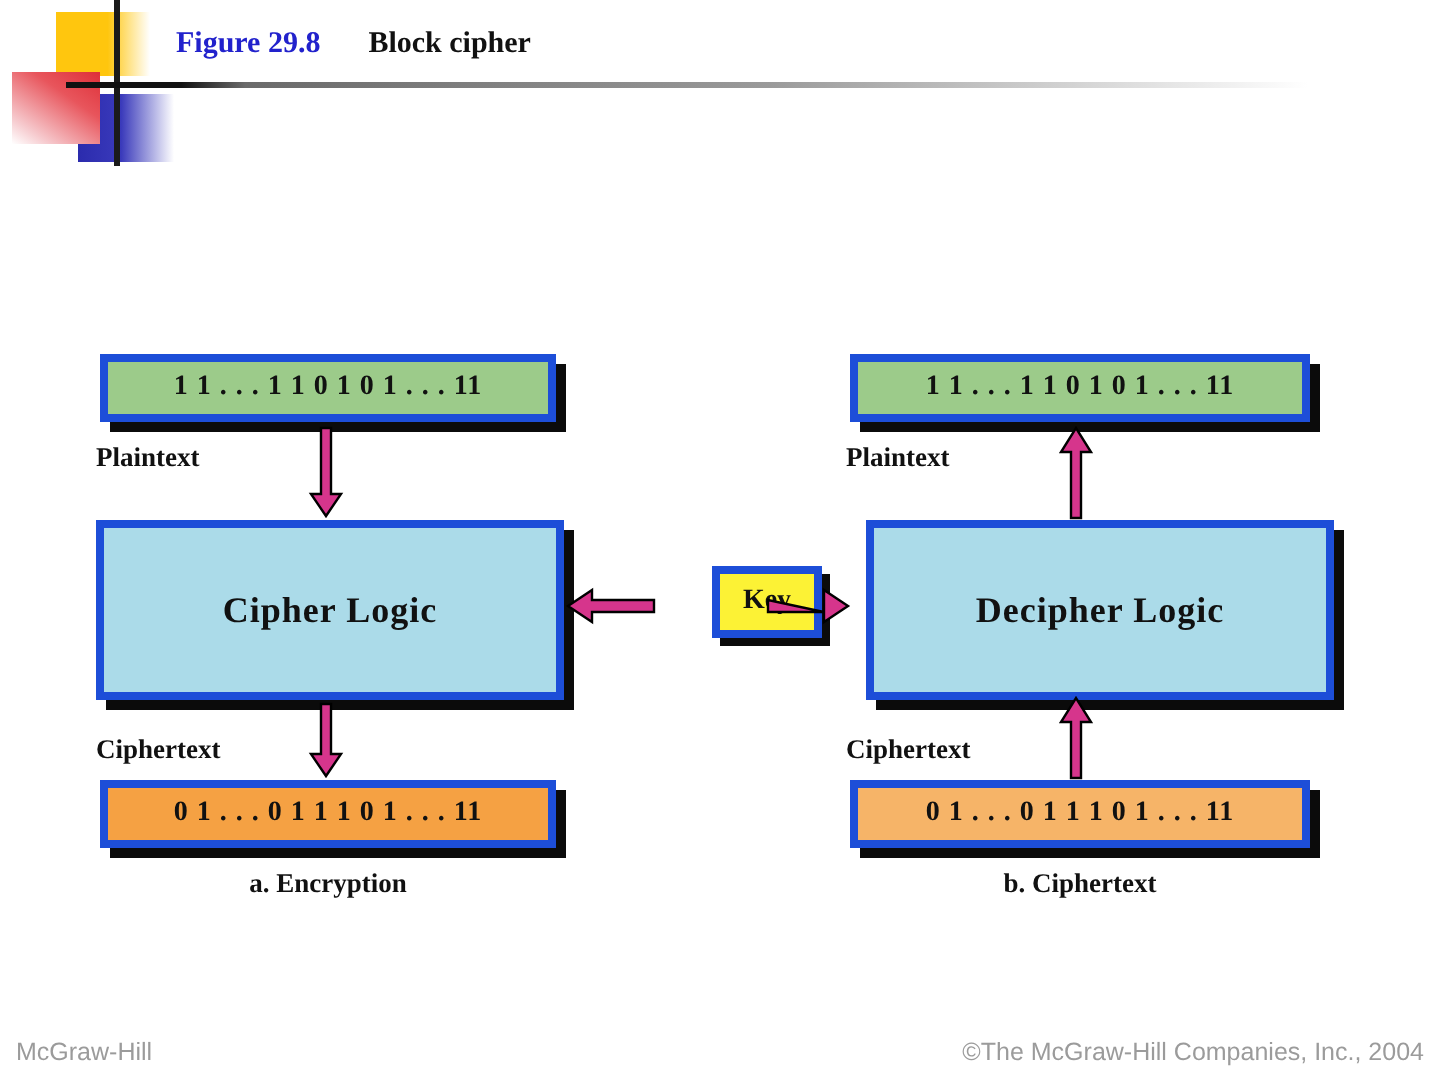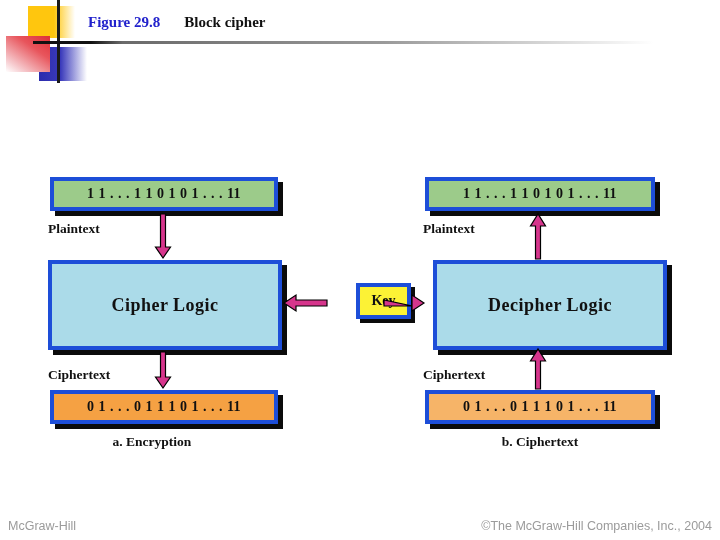--- a/index.html
+++ b/index.html
@@ -54,21 +54,21 @@
 
   <div class="title">
     <span class="fig">Figure 29.8</span><span class="cap">Block cipher</span>
   </div>
 
   <div class="box green bits" style="left:50px;top:177px;width:228px;height:34px;">1 1 . . . 1 1 0 1 0 1 . . . 11</div>
   <div class="lbl" style="left:48px;top:221px;">Plaintext</div>
   <div class="box blue" style="left:48px;top:260px;width:234px;height:90px;">Cipher Logic</div>
   <div class="lbl" style="left:48px;top:367px;">Ciphertext</div>
   <div class="box orange-l bits" style="left:50px;top:390px;width:228px;height:34px;">0 1 . . . 0 1 1 1 0 1 . . . 11</div>
-  <div class="capt" style="left:38px;top:434px;width:228px;">a. Encryption</div>
+  <div class="capt" style="left:50px;top:434px;width:228px;">a. Encryption</div>
 
   <div class="box keybox" style="left:328px;top:283px;width:55px;height:36px;">Key</div>
 
   <div class="box green bits" style="left:425px;top:177px;width:230px;height:34px;">1 1 . . . 1 1 0 1 0 1 . . . 11</div>
   <div class="lbl" style="left:423px;top:221px;">Plaintext</div>
   <div class="box blue" style="left:405px;top:260px;width:234px;height:90px;margin-left:28px;">Decipher Logic</div>
   <div class="lbl" style="left:423px;top:367px;">Ciphertext</div>
   <div class="box orange-r bits" style="left:425px;top:390px;width:230px;height:34px;">0 1 . . . 0 1 1 1 0 1 . . . 11</div>
   <div class="capt" style="left:425px;top:434px;width:230px;">b. Ciphertext</div>
 

